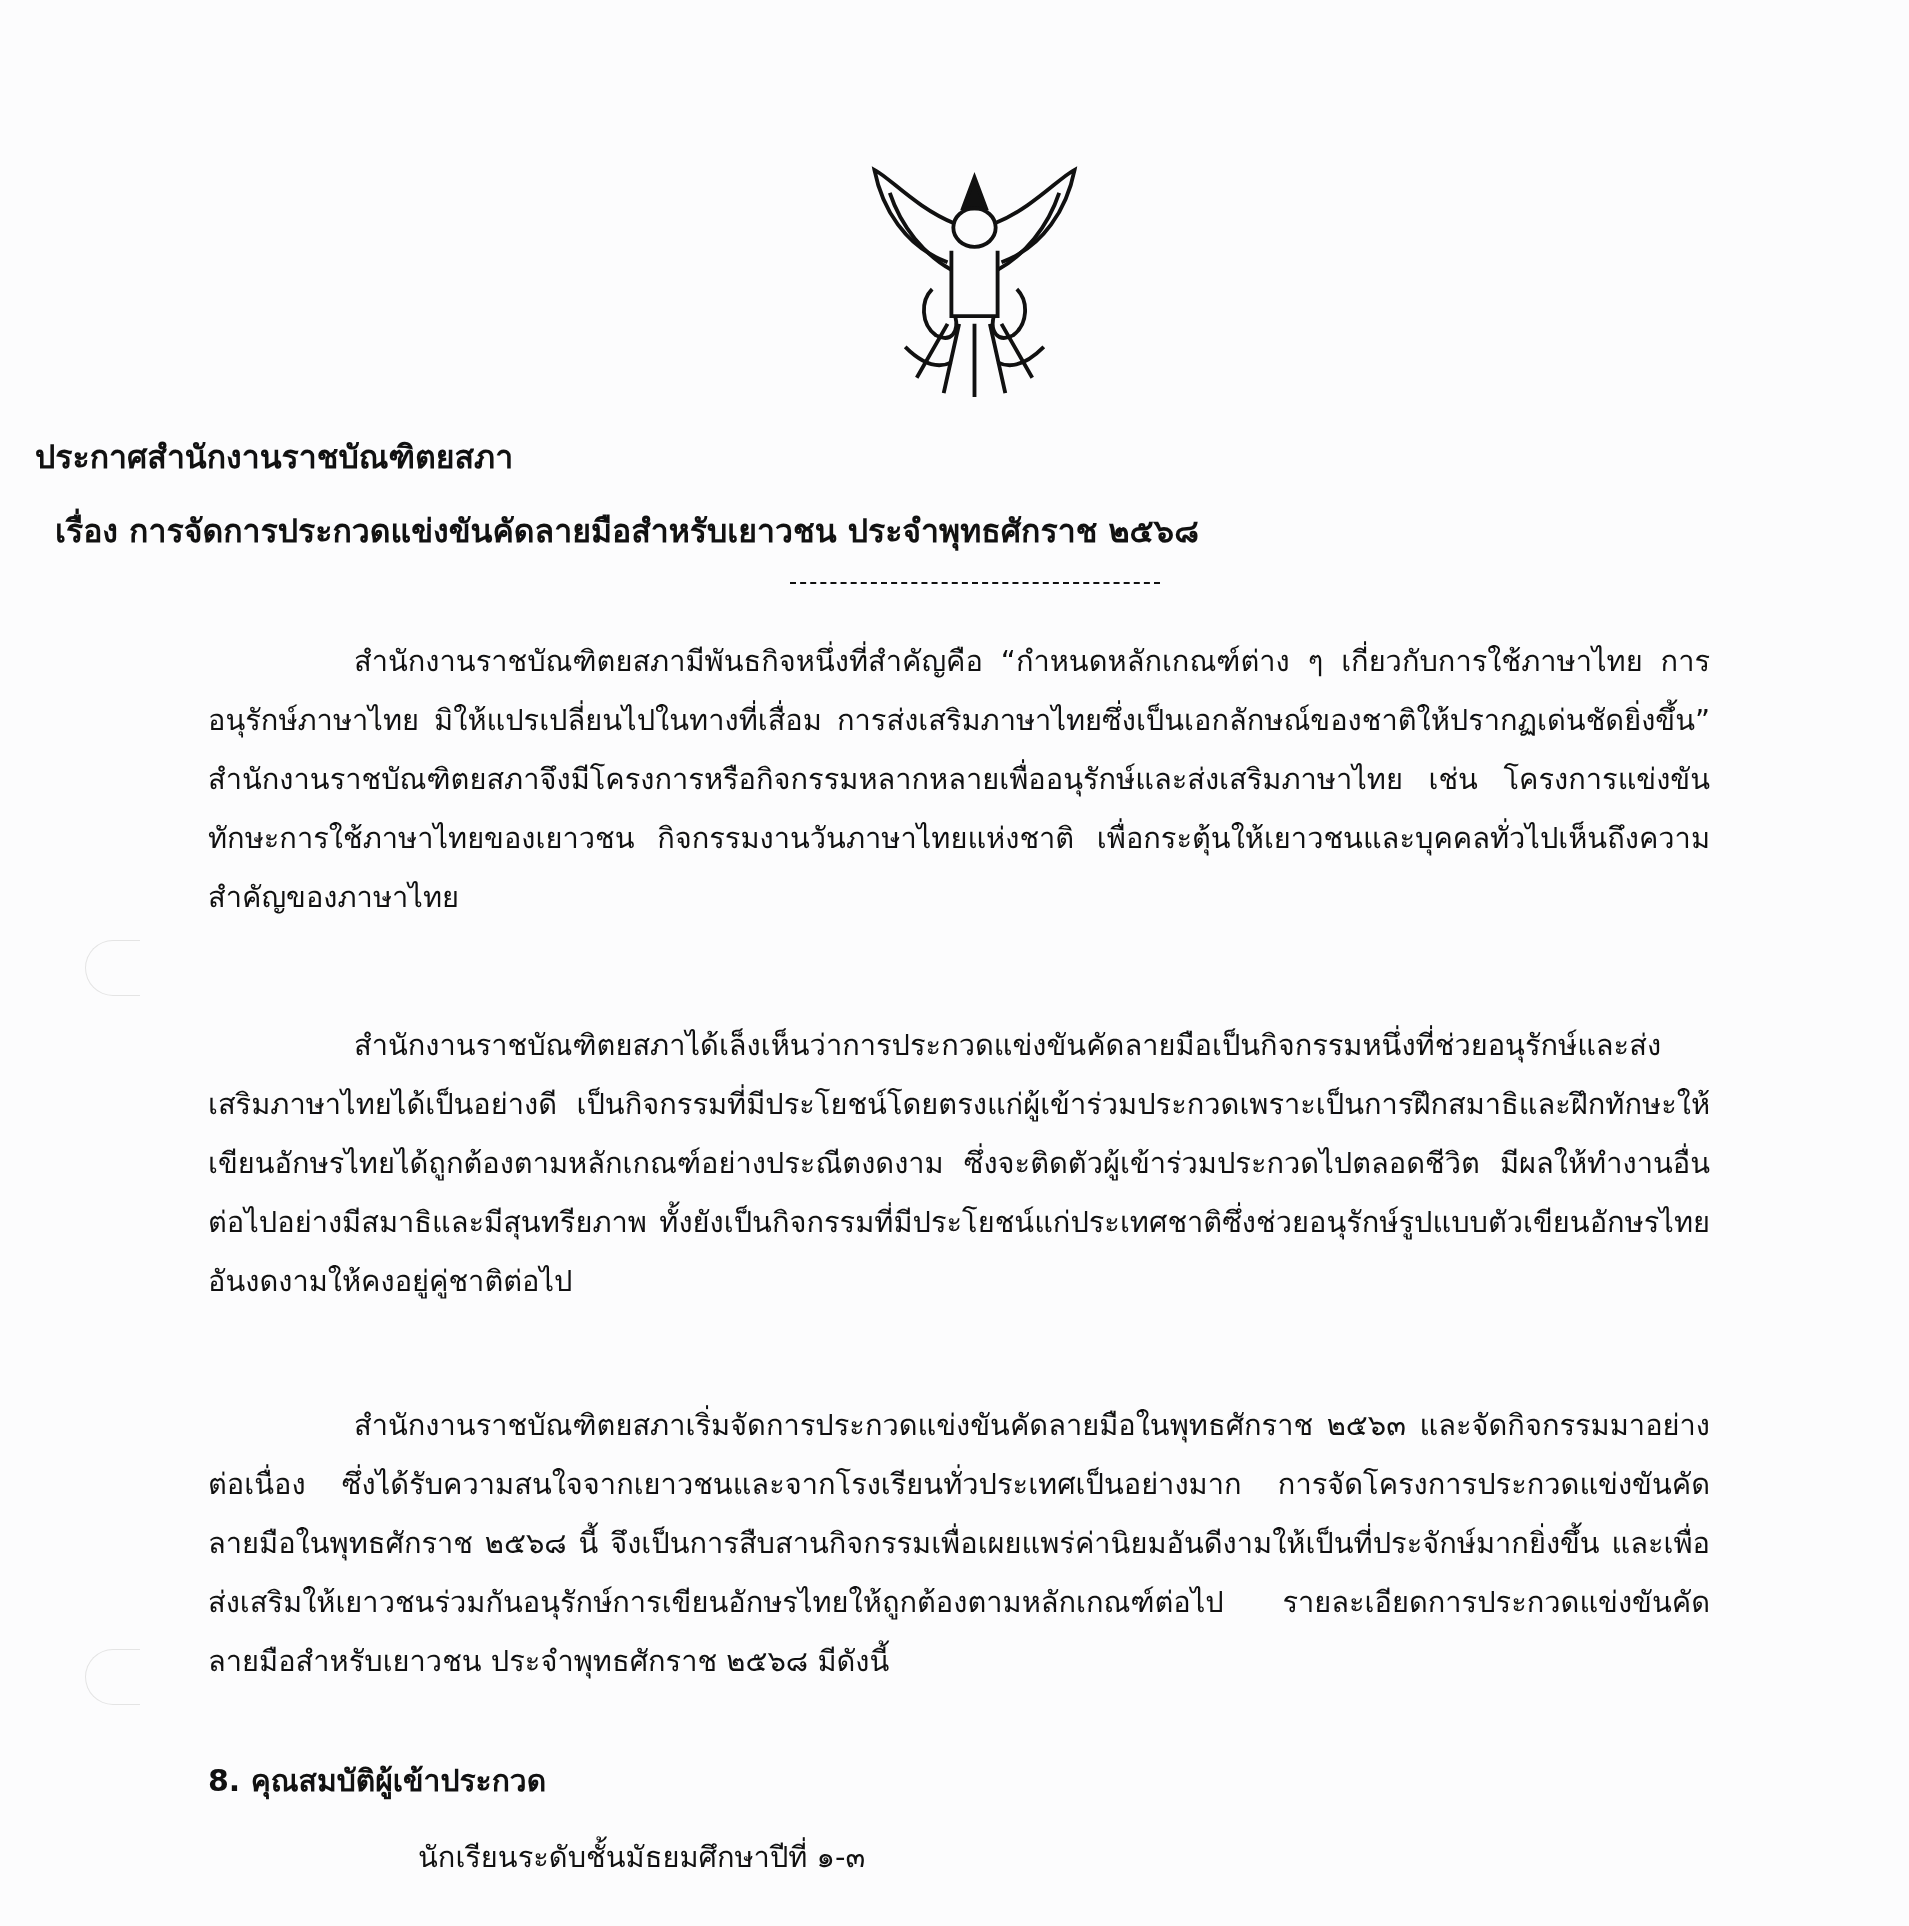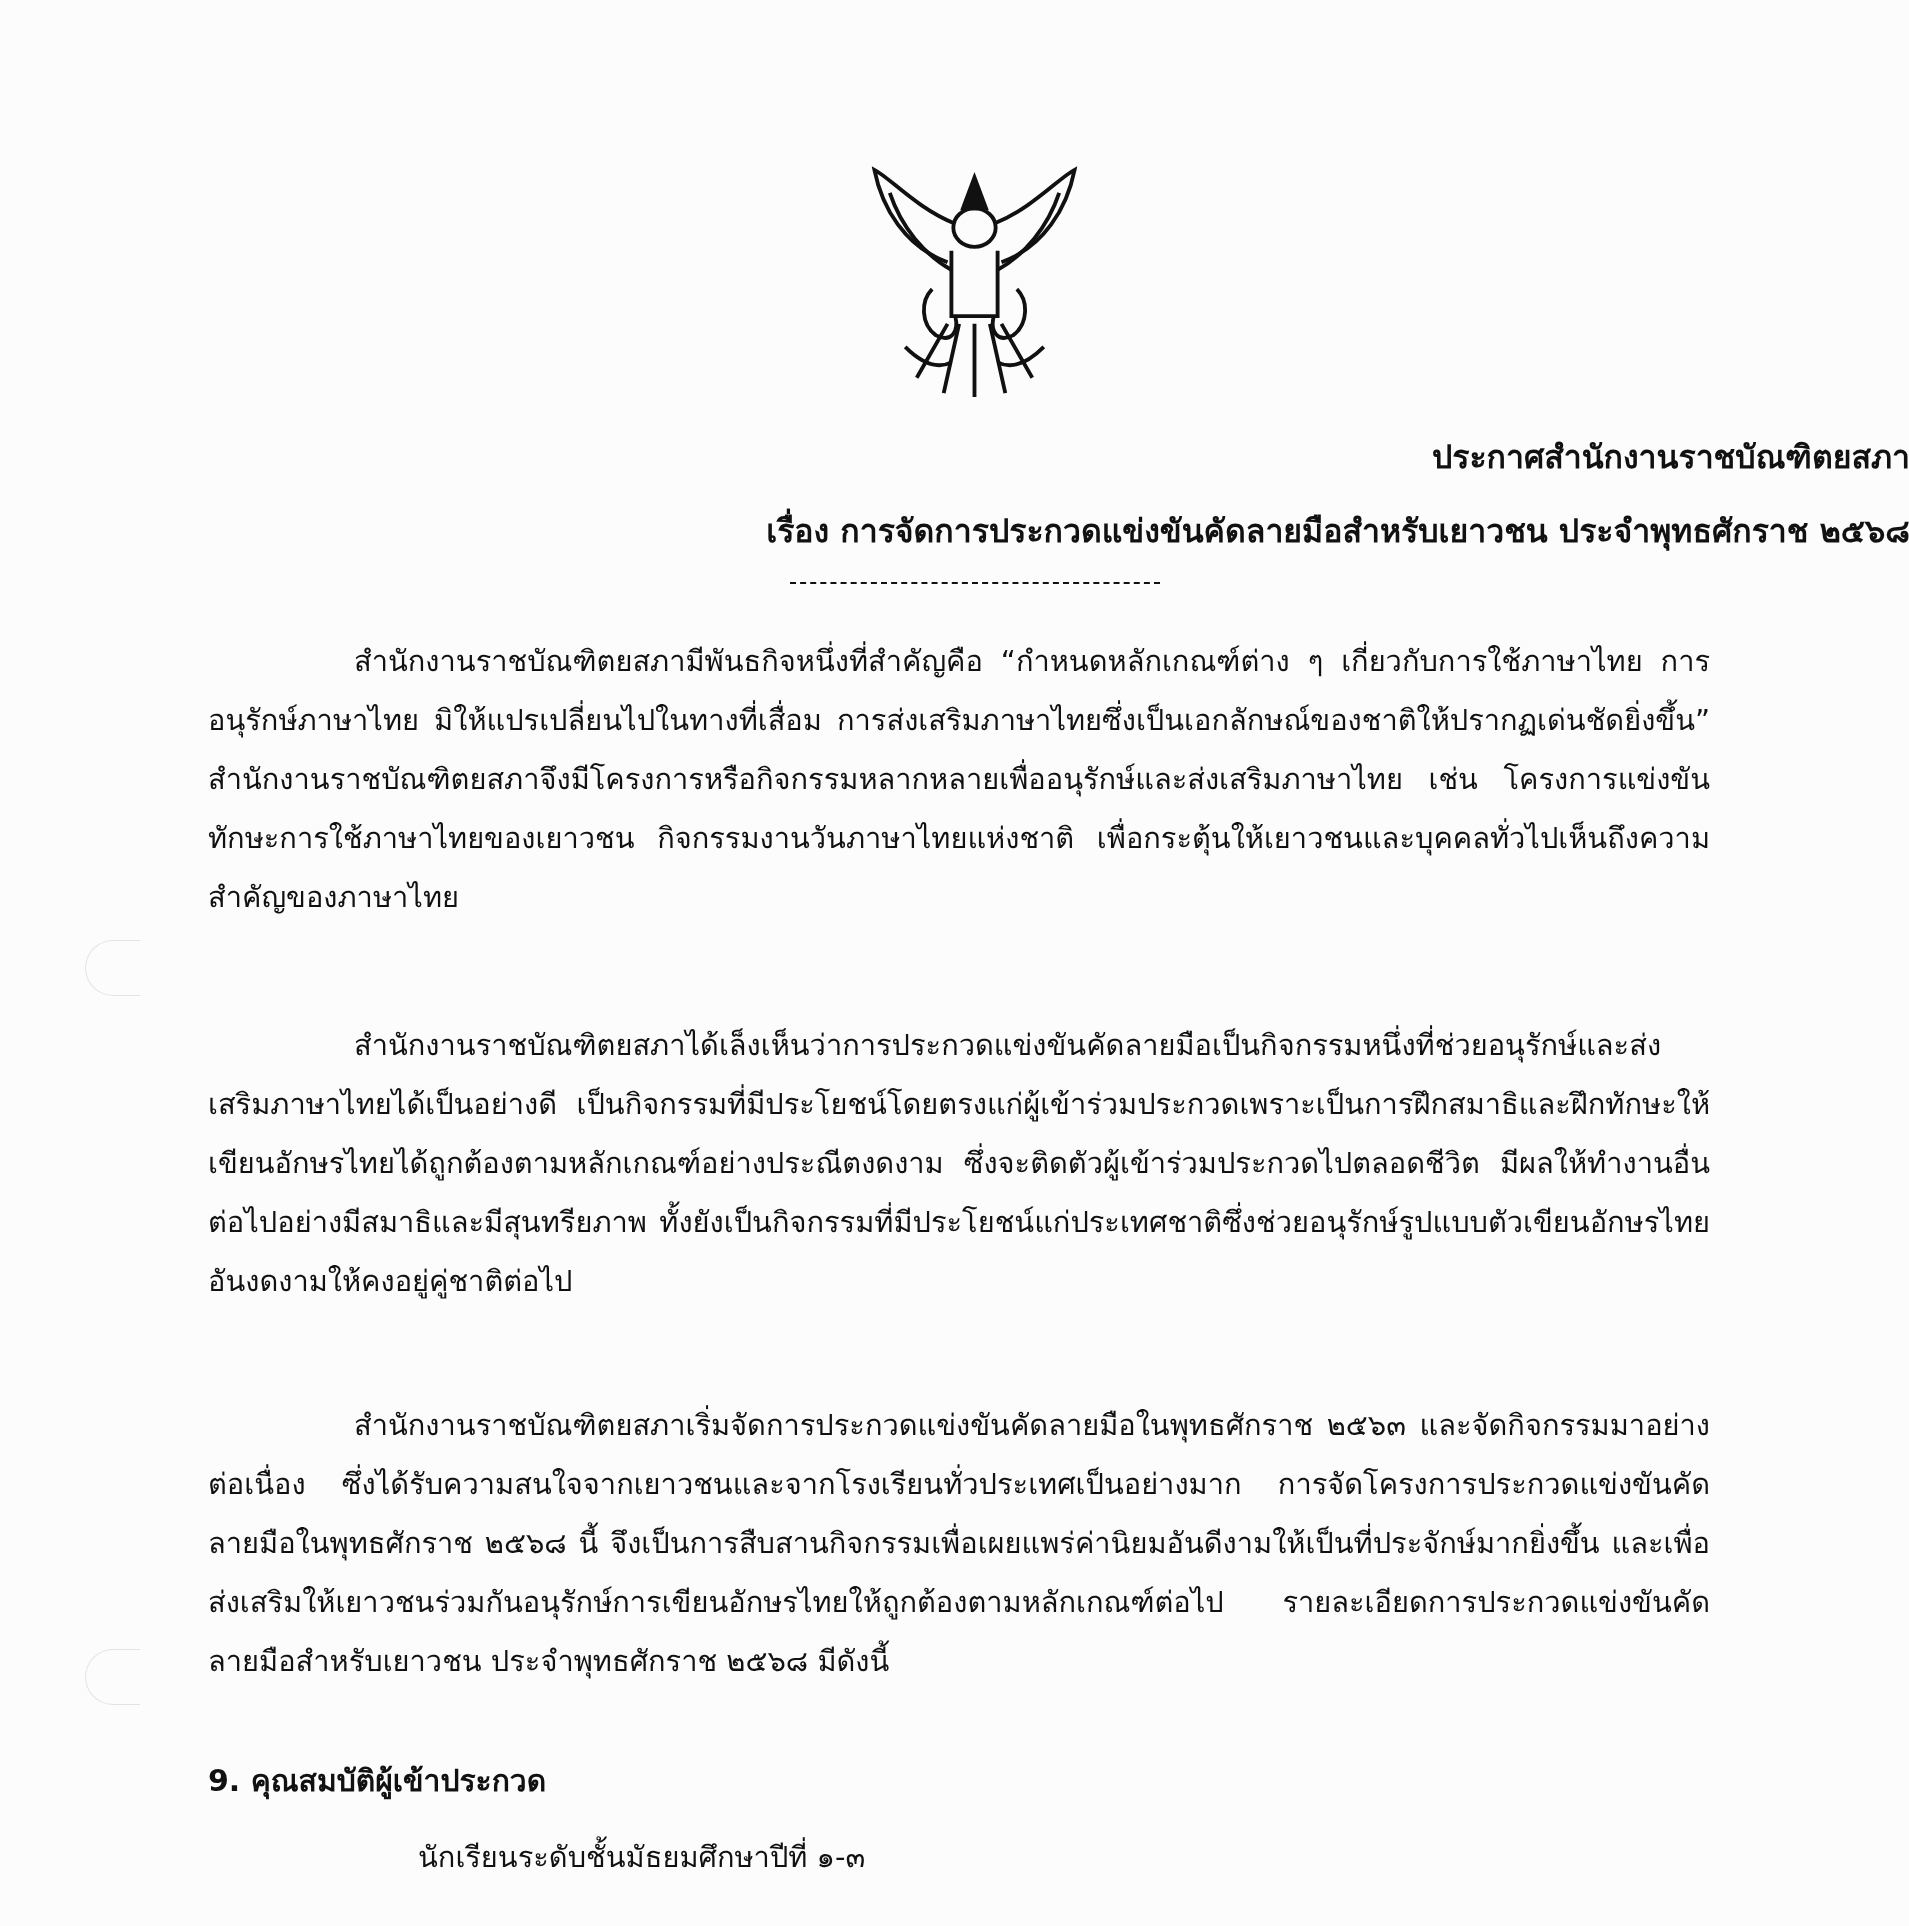--- a/index.html
+++ b/index.html
@@ -1,20 +1,20 @@
 <!DOCTYPE html>
 <html style="font-size:6.2px"><head>
 <meta charset="utf-8">
 <style>
   html, body { margin:0; padding:0; background:#fdfdfd; }
   body { width:1910px; height:2703px; position:relative; overflow:hidden;
          font-family:"DejaVu Sans", sans-serif; color:#111; }
   .page { position:absolute; inset:0; background:#fcfcfd; }
   .emblem { position:absolute; left:859px; top:162px; width:231px; height:239px; }
-  .title { position:absolute; left:0; right:0; text-align:right; font-weight:bold; font-size:32px; }
+  .title { position:absolute; left:0; right:0; text-align:left; font-weight:bold; font-size:32px;padding-left:35px; }
   .t1 { top:431px; }
   .t2 { top:505px;margin-left:20px; }
   .rule { position:absolute; left:790px; top:582px; width:370px; border-top:2.3px dashed #111; }
   .para { position:absolute; left:208px; right:200px; font-size:29px; line-height:59px; text-align:justify; text-indent:146px; }
   .p1 { top:632px; }
   .p2 { top:1016px; }
   .p3 { top:1396px; }
   .heading { position:absolute; font-size:30px; font-weight:bold; }
   .h1 { left:208px; top:1757px; }
   .sub { position:absolute; left:418px; top:1834px; font-size:29px; }
@@ -44,19 +44,19 @@
   </svg>
 
   <div class="title t1">ประกาศสำนักงานราชบัณฑิตยสภา</div>
   <div class="title t2">เรื่อง การจัดการประกวดแข่งขันคัดลายมือสำหรับเยาวชน ประจำพุทธศักราช ๒๕๖๘</div>
   <div class="rule"></div>
 
   <div class="para p1">สำนักงานราชบัณฑิตยสภามีพันธกิจหนึ่งที่สำคัญคือ “กำหนดหลักเกณฑ์ต่าง ๆ เกี่ยวกับการใช้ภาษาไทย การอนุรักษ์ภาษาไทย มิให้แปรเปลี่ยนไปในทางที่เสื่อม การส่งเสริมภาษาไทยซึ่งเป็นเอกลักษณ์ของชาติให้ปรากฏเด่นชัดยิ่งขึ้น” สำนักงานราชบัณฑิตยสภาจึงมีโครงการหรือกิจกรรมหลากหลายเพื่ออนุรักษ์และส่งเสริมภาษาไทย เช่น โครงการแข่งขันทักษะการใช้ภาษาไทยของเยาวชน กิจกรรมงานวันภาษาไทยแห่งชาติ เพื่อกระตุ้นให้เยาวชนและบุคคลทั่วไปเห็นถึงความสำคัญของภาษาไทย</div>
   <div class="para p2">สำนักงานราชบัณฑิตยสภาได้เล็งเห็นว่าการประกวดแข่งขันคัดลายมือเป็นกิจกรรมหนึ่งที่ช่วยอนุรักษ์และส่งเสริมภาษาไทยได้เป็นอย่างดี เป็นกิจกรรมที่มีประโยชน์โดยตรงแก่ผู้เข้าร่วมประกวดเพราะเป็นการฝึกสมาธิและฝึกทักษะให้เขียนอักษรไทยได้ถูกต้องตามหลักเกณฑ์อย่างประณีตงดงาม ซึ่งจะติดตัวผู้เข้าร่วมประกวดไปตลอดชีวิต มีผลให้ทำงานอื่นต่อไปอย่างมีสมาธิและมีสุนทรียภาพ ทั้งยังเป็นกิจกรรมที่มีประโยชน์แก่ประเทศชาติซึ่งช่วยอนุรักษ์รูปแบบตัวเขียนอักษรไทยอันงดงามให้คงอยู่คู่ชาติต่อไป</div>
   <div class="para p3">สำนักงานราชบัณฑิตยสภาเริ่มจัดการประกวดแข่งขันคัดลายมือในพุทธศักราช ๒๕๖๓ และจัดกิจกรรมมาอย่างต่อเนื่อง ซึ่งได้รับความสนใจจากเยาวชนและจากโรงเรียนทั่วประเทศเป็นอย่างมาก การจัดโครงการประกวดแข่งขันคัดลายมือในพุทธศักราช ๒๕๖๘ นี้ จึงเป็นการสืบสานกิจกรรมเพื่อเผยแพร่ค่านิยมอันดีงามให้เป็นที่ประจักษ์มากยิ่งขึ้น และเพื่อส่งเสริมให้เยาวชนร่วมกันอนุรักษ์การเขียนอักษรไทยให้ถูกต้องตามหลักเกณฑ์ต่อไป รายละเอียดการประกวดแข่งขันคัดลายมือสำหรับเยาวชน ประจำพุทธศักราช ๒๕๖๘ มีดังนี้</div>
 
-  <div class="heading h1">9. คุณสมบัติผู้เข้าประกวด</div>
+  <div class="heading h1">8. คุณสมบัติผู้เข้าประกวด</div>
   <div class="sub">นักเรียนระดับชั้นมัธยมศึกษาปีที่ ๑-๓</div>
 
   <div class="punch ph1"></div>
   <div class="punch ph2"></div>
 </div>
 
 
 </body></html>

